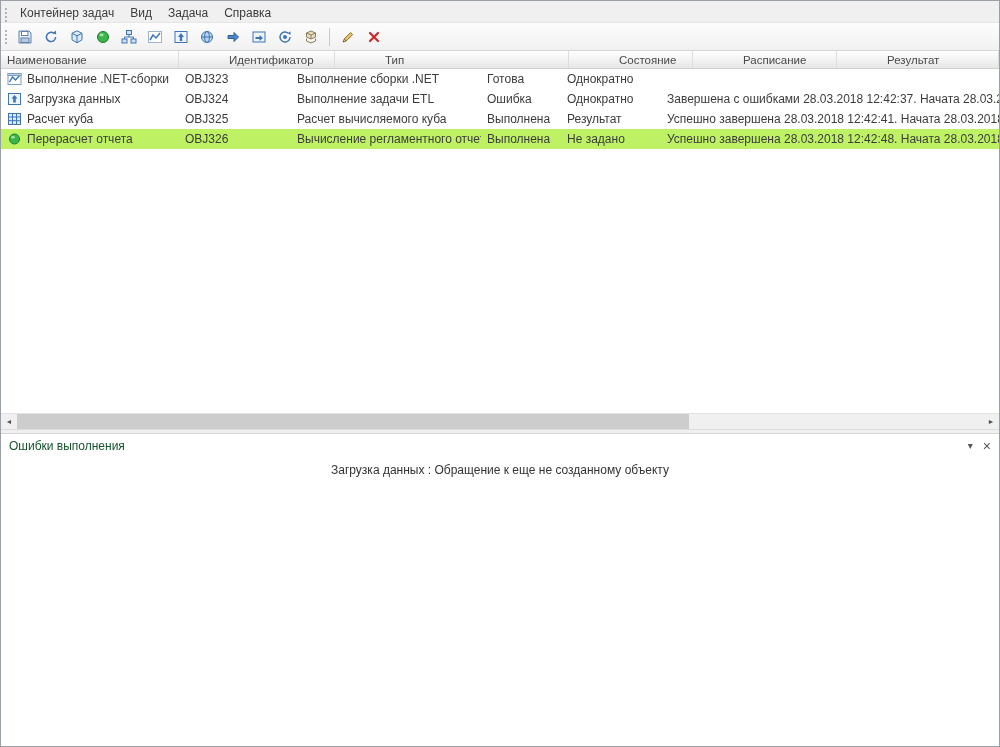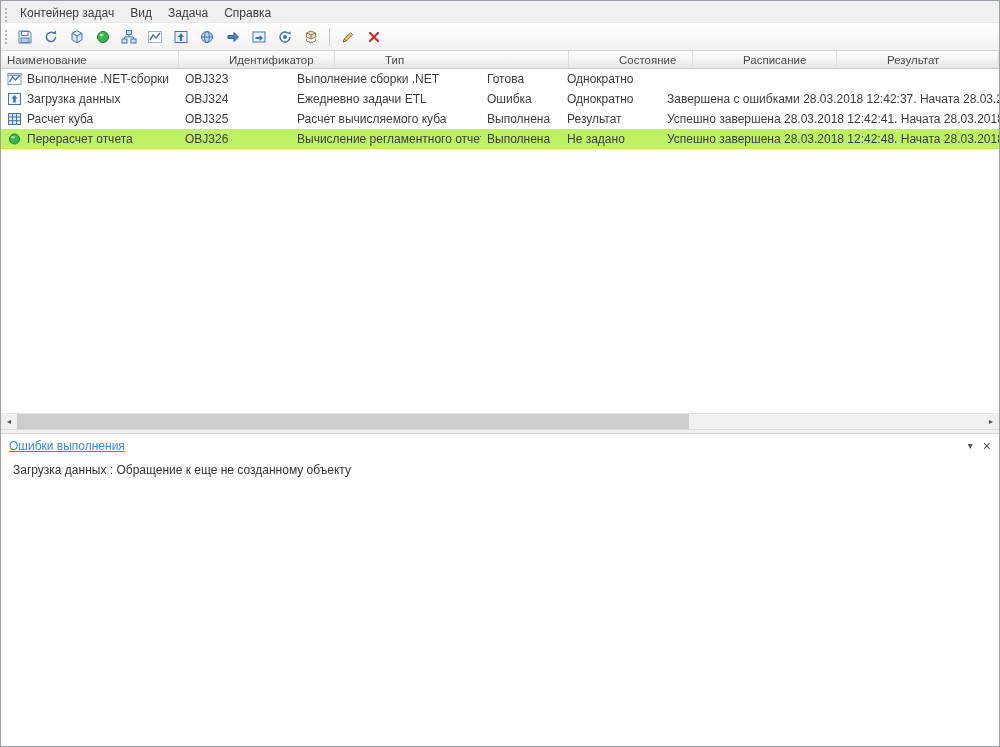--- a/index.html
+++ b/index.html
@@ -32,26 +32,26 @@
   .sarrow { width:16px; display:flex; align-items:center; justify-content:center; font-size:7px; color:#505050; }
   .sthumb { width:672px; background:#cdcdcd; }
   .strack { flex:1 1 auto; }
 
   
   .splitter { height:5px; background:#f0f0f0; border-top:1px solid #dcdcdc; border-bottom:1px solid #d5d5d5; flex:0 0 auto; }
 
   
   .epanel { flex:1 1 auto; background:#fff; display:flex; flex-direction:column; }
   .epanel-head { height:24px; display:flex; align-items:center; padding:0 8px; flex:0 0 auto; }
-  .epanel-title { color:#3b82f6;text-decoration:underline; }
+  .epanel-title { color:#14532d; }
   .epanel-btns { margin-left:auto; display:flex; align-items:center; gap:10px; }
   .ebtn { color:#555; cursor:default; line-height:1; }
   .ebtn.arrow { font-size:10px; }
   .ebtn.close { font-size:14px; }
-  .epanel-body { padding:5px 12px; color:#333; flex:1 1 auto; }
+  .epanel-body { padding:5px 12px; color:#333; flex:1 1 auto;text-align:center; }
 
   svg { display:block; }
 </style>
 </head>
 <body>
 
 <div class="window">
 
   <div class="menubar">
     <div class="grip"></div>
@@ -229,21 +229,21 @@
     <div class="td">
       <span class="ric">
         <svg width="15" height="14" viewBox="0 0 15 14">
             <rect x="1.5" y="1.5" width="12" height="11" fill="#eef4fb" stroke="#3f74b5"></rect>
             <path d="M7.5 3l3 3.6H8.8v4H6.2v-4H4.5z" fill="#3f74b5"></path>
           </svg>
       </span>
       <span>Загрузка данных</span>
     </div>
     <div class="td">OBJ324</div>
-    <div class="td">Ежедневно задачи ETL</div>
+    <div class="td">Выполнение задачи ETL</div>
     <div class="td">Ошибка</div>
     <div class="td">Однократно</div>
     <div class="td">Завершена с ошибками 28.03.2018 12:42:37. Начата 28.03.2018 1</div>
   </div>
 
   <div class="trow grid-cols">
     <div class="td">
       <span class="ric">
         <svg width="15" height="14" viewBox="0 0 15 14">
             <rect x="1.5" y="1.5" width="12" height="11" fill="#dce9f7" stroke="#3f74b5"></rect>

